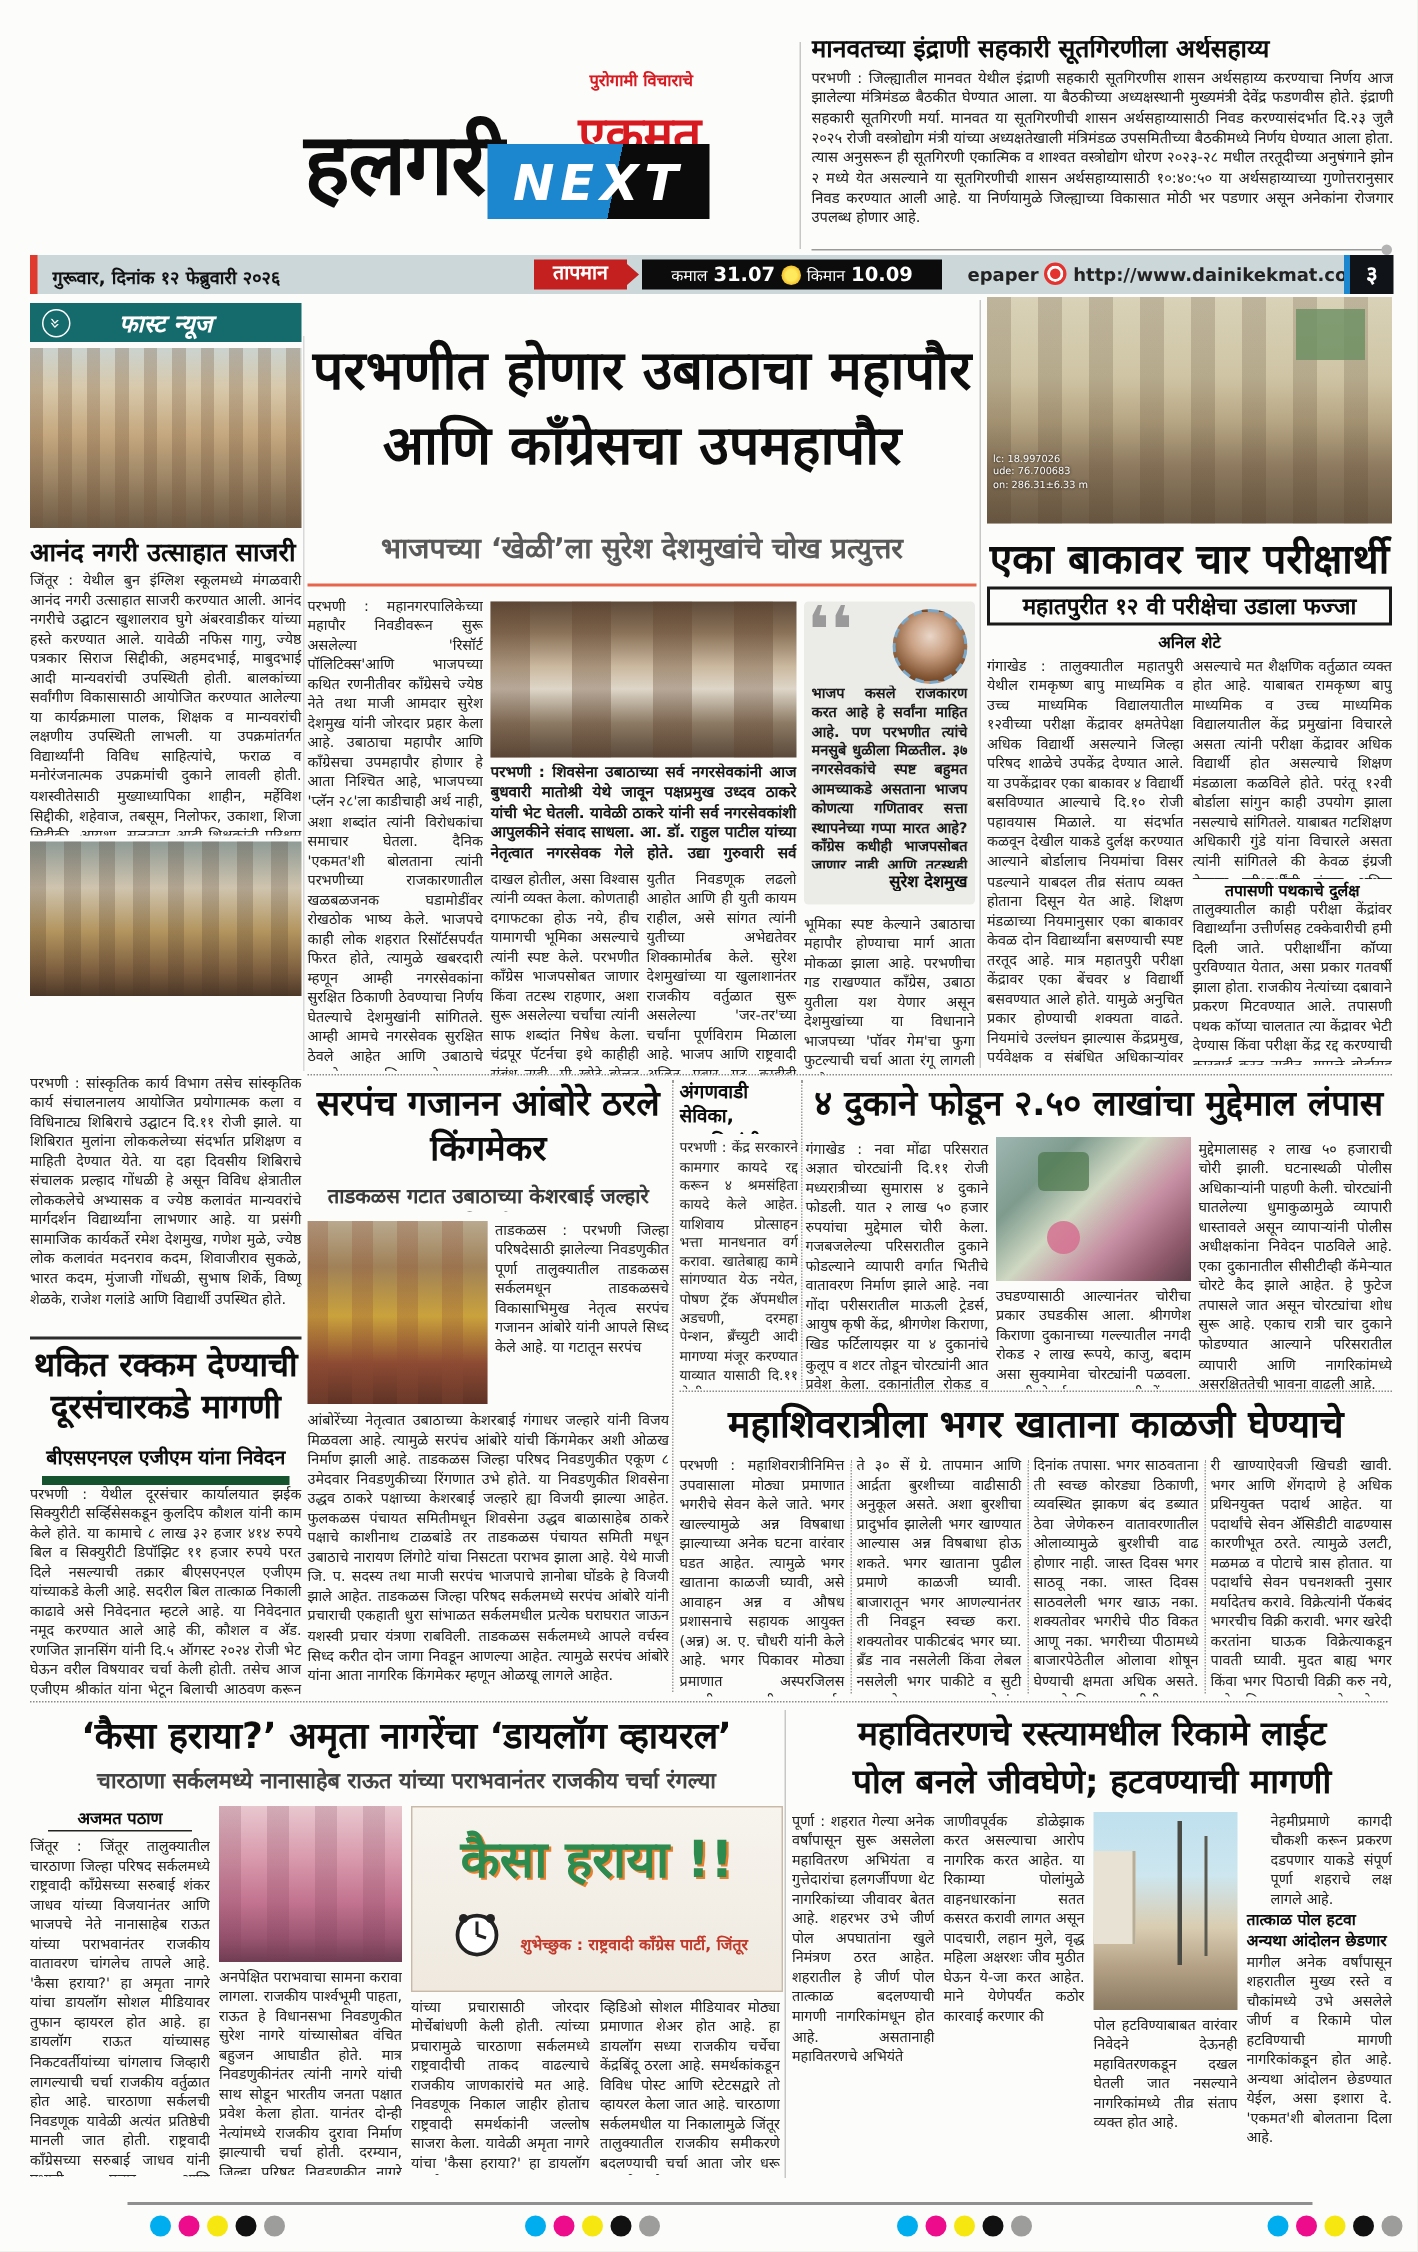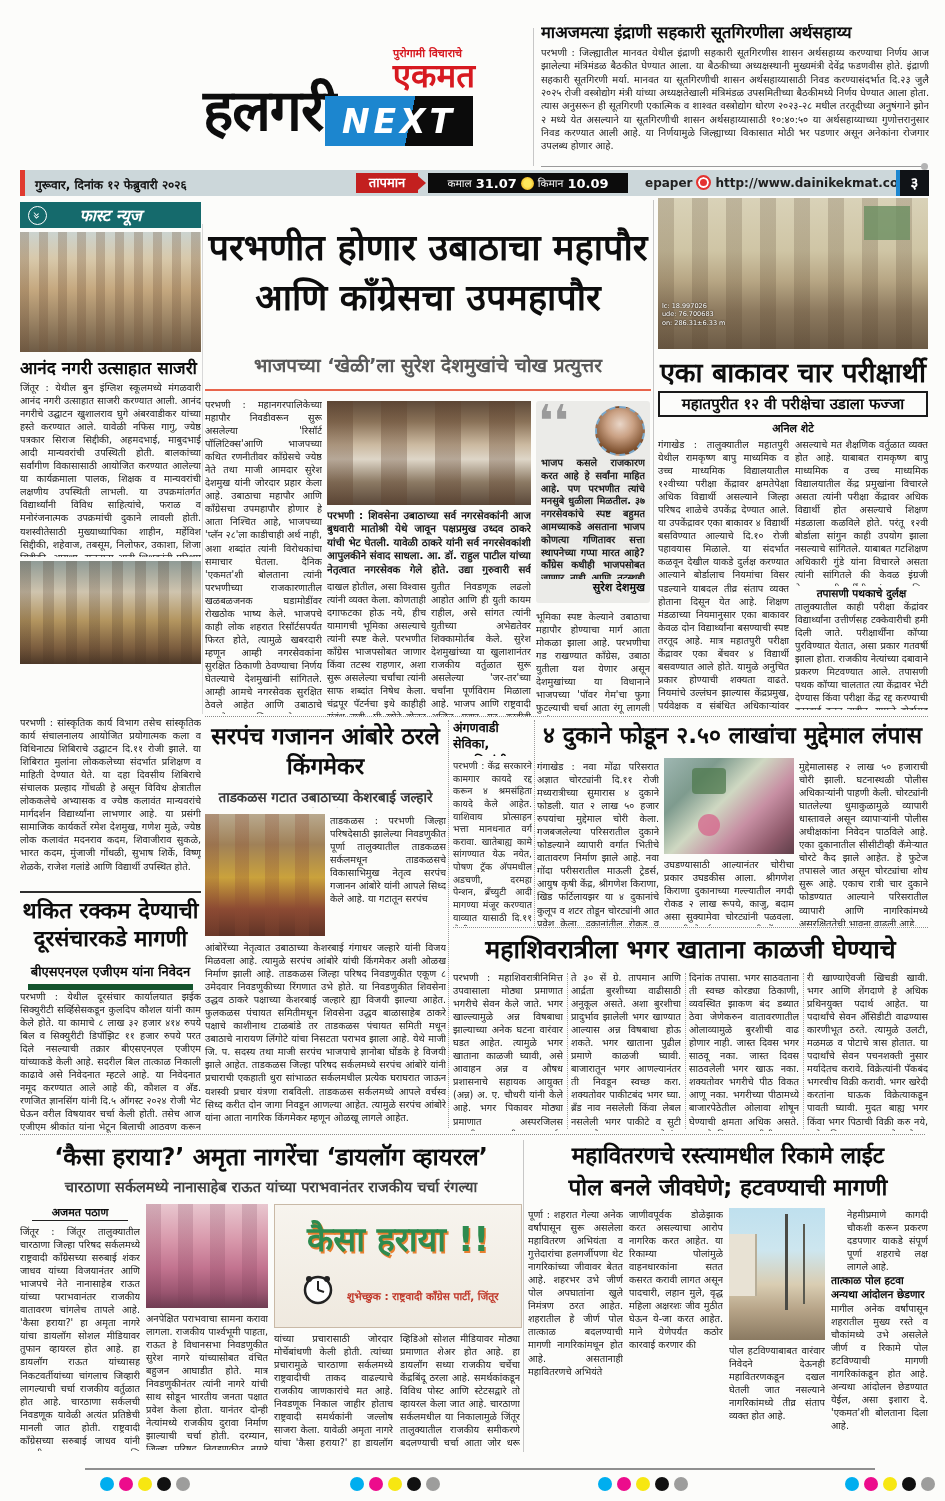--- a/index.html
+++ b/index.html
@@ -17,28 +17,28 @@
   .dotgroup{display:flex;}
   .qb{background:#ebebe8;border-radius:3px;}
 </style>
 </head>
 <body>
 
 <div class="page">
 
   <div class="abs hl" style="left:100px;top:70px;width:238px;height:82px;font-size:57px;letter-spacing:-1px;line-height:80px;text-align:right;">हलगरी</div>
   <div class="abs" style="left:380px;top:45px;width:95px;height:14px;font-size:11px;font-weight:800;color:#d71920;text-align:center;">पुरोगामी विचाराचे</div>
-  <div class="abs" style="left:378px;top:57px;width:97px;height:40px;font-size:33px;font-weight:800;color:#d71920;text-align:right;line-height:38px;">एकमत</div>
+  <div class="abs" style="left:378px;top:71px;width:97px;height:40px;font-size:33px;font-weight:800;color:#d71920;text-align:center;line-height:38px;">एकमत</div>
   <div class="abs" style="left:325px;top:96px;width:148px;height:50px;background:linear-gradient(102deg,#1c86cf 0 57%,#0b0b0b 57% 100%);display:flex;align-items:center;justify-content:center;">
     <span style="color:#fff;font-size:33px;font-weight:800;font-style:italic;letter-spacing:4px;">NEXT</span>
   </div>
 
   <div class="abs rulev" style="left:533px;top:28px;height:138px;"></div>
   <div class="abs" style="left:541px;top:24px;width:388px;height:142px;">
-    <div class="hl" style="font-size:16.5px;line-height:1.15;margin-bottom:3px;">माअजमत्या इंद्राणी सहकारी सूतगिरणीला अर्थसहाय्य</div>
+    <div class="hl" style="font-size:16.5px;line-height:1.15;margin-bottom:3px;">मानवतच्या इंद्राणी सहकारी सूतगिरणीला अर्थसहाय्य</div>
     <div class="bt" style="font-size:9.8px;height:118px;">परभणी : जिल्ह्यातील मानवत येथील इंद्राणी सहकारी सूतगिरणीस शासन अर्थसहाय्य करण्याचा निर्णय आज झालेल्या मंत्रिमंडळ बैठकीत घेण्यात आला. या बैठकीच्या अध्यक्षस्थानी मुख्यमंत्री देवेंद्र फडणवीस होते. इंद्राणी सहकारी सूतगिरणी मर्या. मानवत या सूतगिरणीची शासन अर्थसहाय्यासाठी निवड करण्यासंदर्भात दि.२३ जुलै २०२५ रोजी वस्त्रोद्योग मंत्री यांच्या अध्यक्षतेखाली मंत्रिमंडळ उपसमितीच्या बैठकीमध्ये निर्णय घेण्यात आला होता. त्यास अनुसरून ही सूतगिरणी एकात्मिक व शाश्वत वस्त्रोद्योग धोरण २०२३-२८ मधील तरतूदीच्या अनुषंगाने झोन २ मध्ये येत असल्याने या सूतगिरणीची शासन अर्थसहाय्यासाठी १०:४०:५० या अर्थसहाय्याच्या गुणोत्तरानुसार निवड करण्यात आली आहे. या निर्णयामुळे जिल्ह्याच्या विकासात मोठी भर पडणार असून अनेकांना रोजगार उपलब्ध होणार आहे.</div>
   </div>
   <div class="abs" style="left:541px;top:166px;width:382px;height:1px;background:#9a9a9a;"></div>
   <div class="abs" style="left:921px;top:163px;width:7px;height:7px;border-radius:50%;background:#b3b3b3;"></div>
 
   <div class="abs" style="left:20px;top:170px;width:905px;height:26px;background:#ccd7da;">
     <div class="abs" style="left:0;top:0;width:5px;height:26px;background:#e03a2f;"></div>
     <div class="abs" style="left:15px;top:6px;font-size:12px;font-weight:800;color:#111;">गुरूवार, दिनांक १२ फेब्रुवारी २०२६</div>
     <div class="abs" style="left:336px;top:3px;width:62px;height:20px;background:#c3201f;color:#fff;font-size:13px;font-weight:800;text-align:center;line-height:20px;">
       <span>तापमान</span></div>

